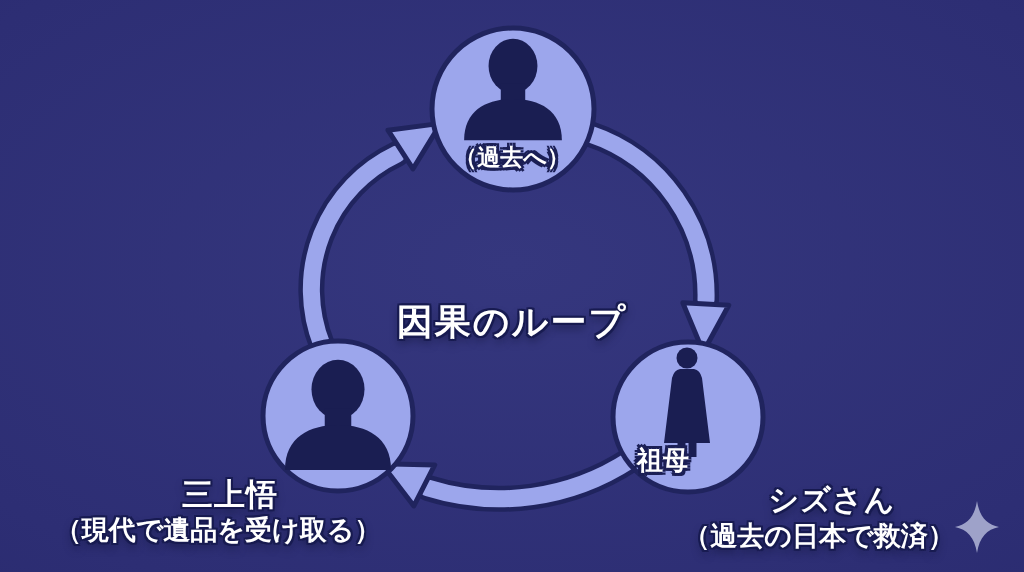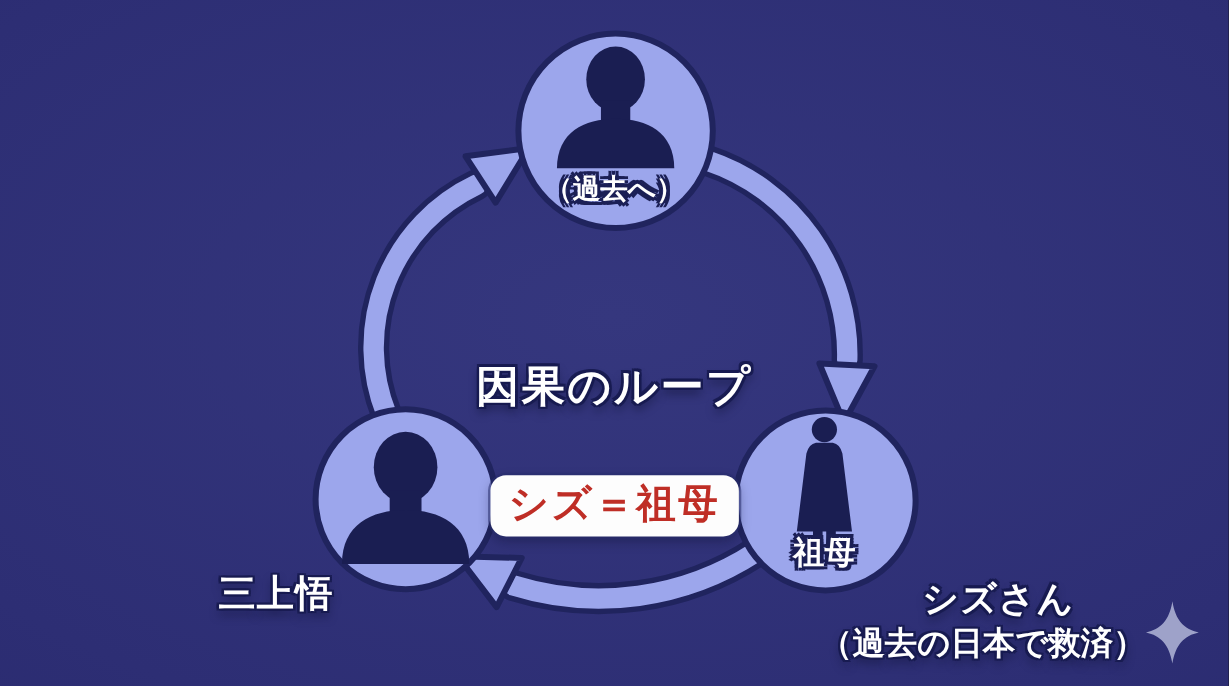--- a/index.html
+++ b/index.html
@@ -22,21 +22,21 @@
   .outlined{
     text-shadow:
       -3px -3px 0 #1b1f55, 3px -3px 0 #1b1f55,
       -3px  3px 0 #1b1f55, 3px  3px 0 #1b1f55,
       -3px  0   0 #1b1f55, 3px  0   0 #1b1f55,
        0   -3px 0 #1b1f55, 0    3px 0 #1b1f55;
   }
   .lbl-rimuru {left:662px; top:72px;  font-size:32px;}
   .lbl-kako   {left:512px; top:144px; font-size:23px; letter-spacing:0;}
   .lbl-title  {left:512px; top:273px; font-size:36px; letter-spacing:2px;margin-top:28px;}
-  .lbl-sobo   {left:687px; top:446px; font-size:26px; letter-spacing:0;}
+  .lbl-sobo   {left:663px; top:446px; font-size:26px; letter-spacing:0;}
   .lbl-mikami {left:230px; top:477px; font-size:31px;}
   .lbl-mikami-note{left:218px; top:515px; font-size:27px; letter-spacing:0;}
   .lbl-shizu  {left:812px; top:483px; font-size:30px;margin-left:20px;}
   .lbl-shizu-note{left:819px; top:521px; font-size:27px; letter-spacing:0;}
   .eq-box{
     position:absolute;left:512px;top:396px;transform:translateX(-50%);
     background:#fdfdfd;border-radius:13px;padding:2px 15px 4px 15px;
     box-shadow:0 0 0 2px rgba(40,45,110,.55), 0 4px 10px rgba(10,12,40,.35);
   }
   .eq-text{
@@ -102,24 +102,22 @@
       </g>
     </g>
 
     <path d="M 0 -26 C 2.5 -10 10 -2.5 22 0 C 10 2.5 2.5 10 0 26 C -2.5 10 -10 2.5 -22 0 C -10 -2.5 -2.5 -10 0 -26 Z" transform="translate(977,527)" fill="#a4a9cd" opacity="0.95"></path>
   </svg>
 
   <div class="label outlined lbl-kako">（過去へ）</div>
 
   <div class="label lbl-title">因果のループ</div>
 
-  <div class="eq-box">
-    <span class="eq-text">シズ＝祖母</span>
-  </div>
 
   <div class="label outlined lbl-sobo">祖母</div>
 
   <div class="label lbl-mikami">三上悟</div>
+  <div class="label lbl-mikami-note">（現代で遺品を受け取る）</div>
 
   <div class="label lbl-shizu">シズさん</div>
   <div class="label lbl-shizu-note">（過去の日本で救済）</div>
 
 </div>
 
 </body></html>

